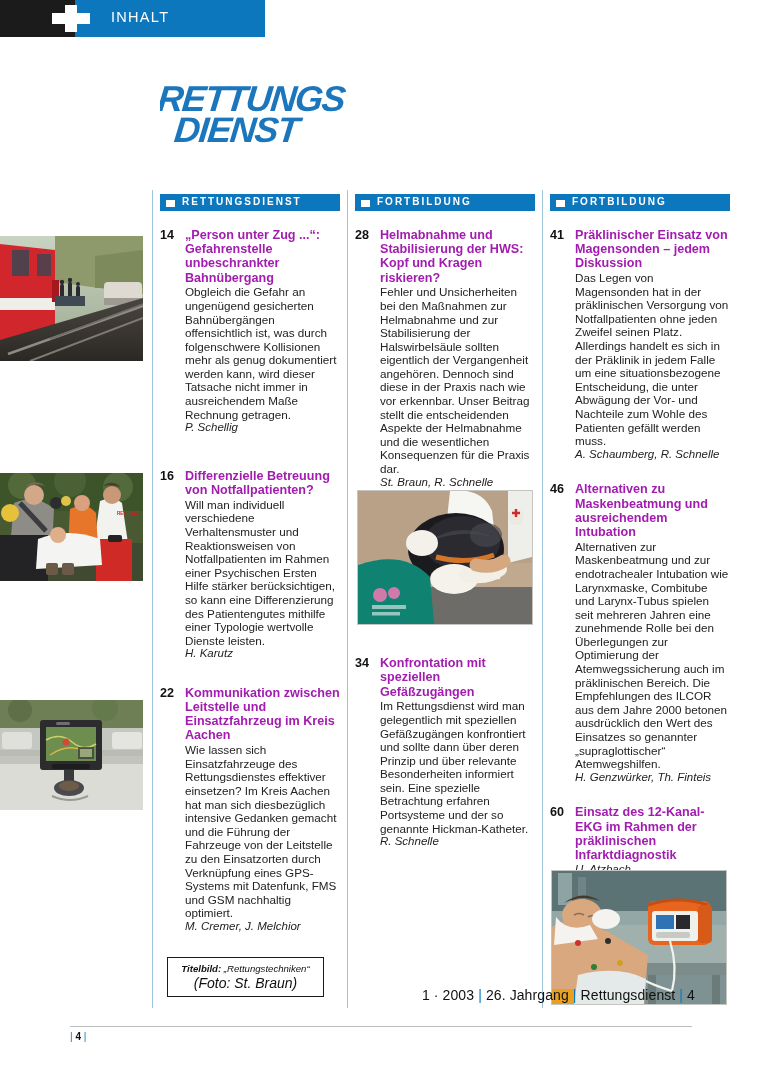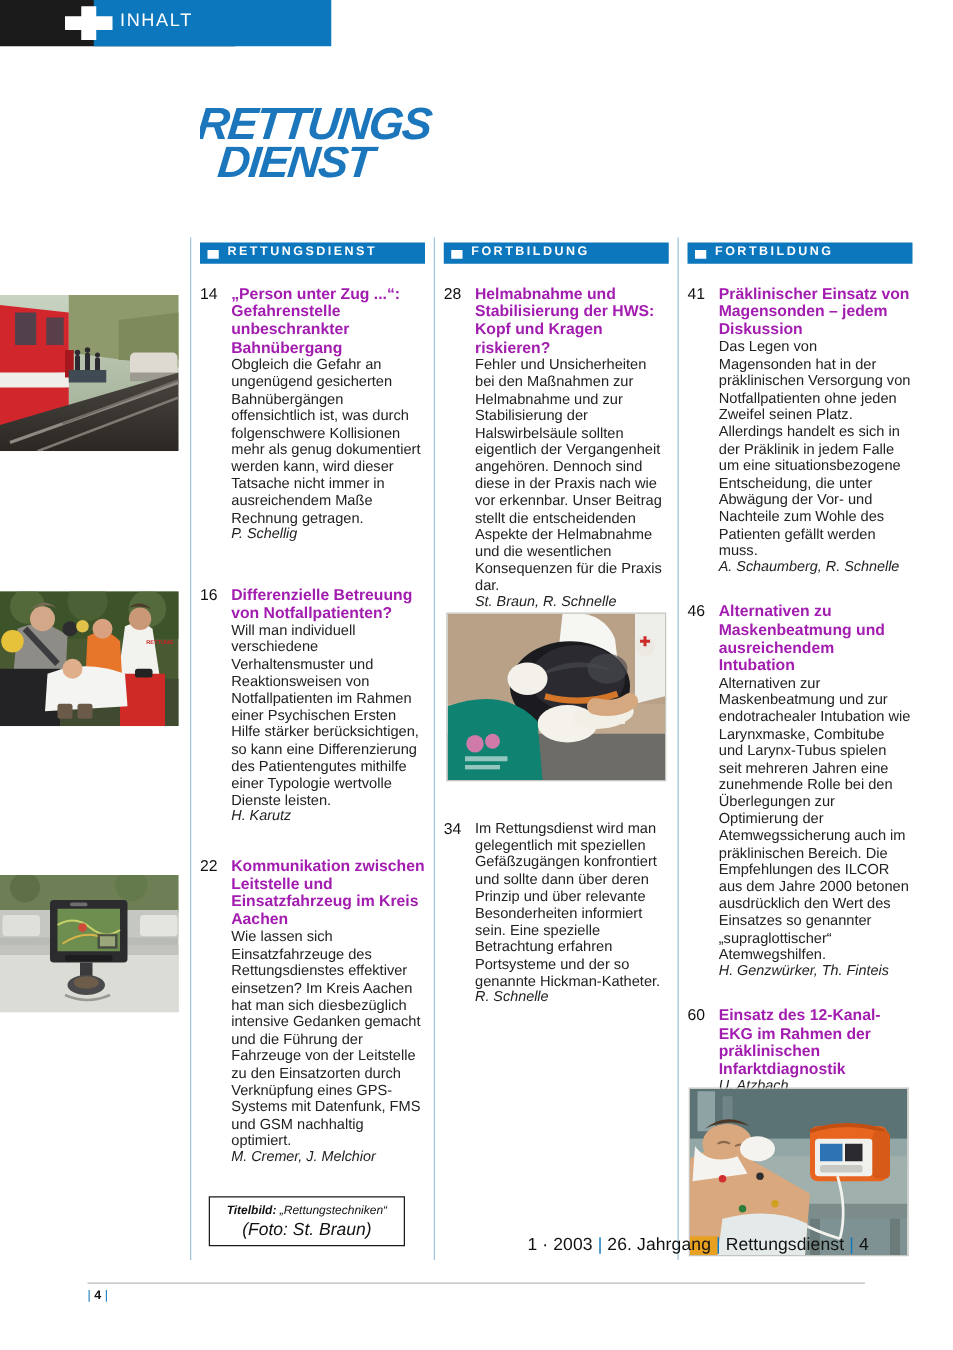--- a/index.html
+++ b/index.html
@@ -12,39 +12,39 @@
     overflow:hidden;
   }
 
   
   .header{position:absolute;left:0;top:0;width:762px;height:37px;}
   .hdr-black{position:absolute;left:0;top:0;width:188px;height:37px;background:#1b1b1b;}
   .hdr-blue{position:absolute;left:75px;top:0;width:190px;height:37px;background:#0d77bd;}
   .hdr-cross{position:absolute;left:52px;top:5px;width:38px;height:27px;}
   .hdr-cross .cv{position:absolute;left:13px;top:0;width:12px;height:27px;background:#ffffff;}
   .hdr-cross .ch{position:absolute;left:0;top:8px;width:38px;height:11px;background:#ffffff;}
-  .hdr-title{position:absolute;left:96px;top:9px;font-size:14.5px;letter-spacing:1.3px;color:#ffffff;font-weight:400;}
+  .hdr-title{position:absolute;left:111px;top:9px;font-size:14.5px;letter-spacing:1.3px;color:#ffffff;font-weight:400;}
 
   
   .logo{position:absolute;left:160px;top:78px;width:200px;height:80px;}
   .logo svg{display:block;}
 
   
   .sechead{position:absolute;height:17px;background:#0d77bd;}
   .sechead .sq{position:absolute;left:6px;top:5.5px;width:9px;height:7px;background:#ffffff;}
   .sechead .lbl{position:absolute;left:22px;top:2px;font-size:10px;font-weight:bold;letter-spacing:2.0px;color:#ffffff;}
 
   
   .col{position:absolute;top:228px;width:180px;}
   .col-rule{position:absolute;top:190px;width:1px;background:#9fc4dd;}
 
   .entry{position:relative;margin-bottom:12px;}
   .entry .pg{
     position:absolute;left:0;top:0;width:22px;text-align:left;
-    font-size:12.6px;font-weight:normal;color:#111;
+    font-size:12.6px;font-weight:bold;color:#111;
   }
   .entry .bd{margin-left:25px;}
   .entry .ttl{
     font-size:12.6px;font-weight:bold;line-height:14.2px;color:#a21caf;
     margin:0 0 0.5px 0;
   }
   .entry .txt{
     font-size:11.7px;line-height:13.6px;color:#222;margin:0;
   }
   .entry .aut{
@@ -156,20 +156,21 @@
       <p class="txt">Fehler und Unsicherheiten bei den Maßnahmen zur Helmabnahme und zur Stabilisierung der Halswirbelsäule sollten eigentlich der Vergangenheit angehören. Dennoch sind diese in der Praxis nach wie vor erkennbar. Unser Beitrag stellt die entscheidenden Aspekte der Helmabnahme und die wesentlichen Konsequenzen für die Praxis dar.</p>
       <p class="aut">St. Braun, R. Schnelle</p>
     </div>
   </div>
 
   <div style="height:155px;"></div>
 
   <div class="entry">
     <div class="pg">34</div>
     <div class="bd">
+      <p class="ttl">Konfrontation mit speziellen Gefäßzugängen</p>
       <p class="txt">Im Rettungsdienst wird man gelegentlich mit speziellen Gefäßzugängen konfrontiert und sollte dann über deren Prinzip und über relevante Besonderheiten informiert sein. Eine spezielle Betrachtung erfahren Portsysteme und der so genannte Hickman-Katheter.</p>
       <p class="aut">R. Schnelle</p>
     </div>
   </div>
 
   <div style="height:8px;"></div>
 
 </div>
 
 <div class="col" style="left:550px;">

